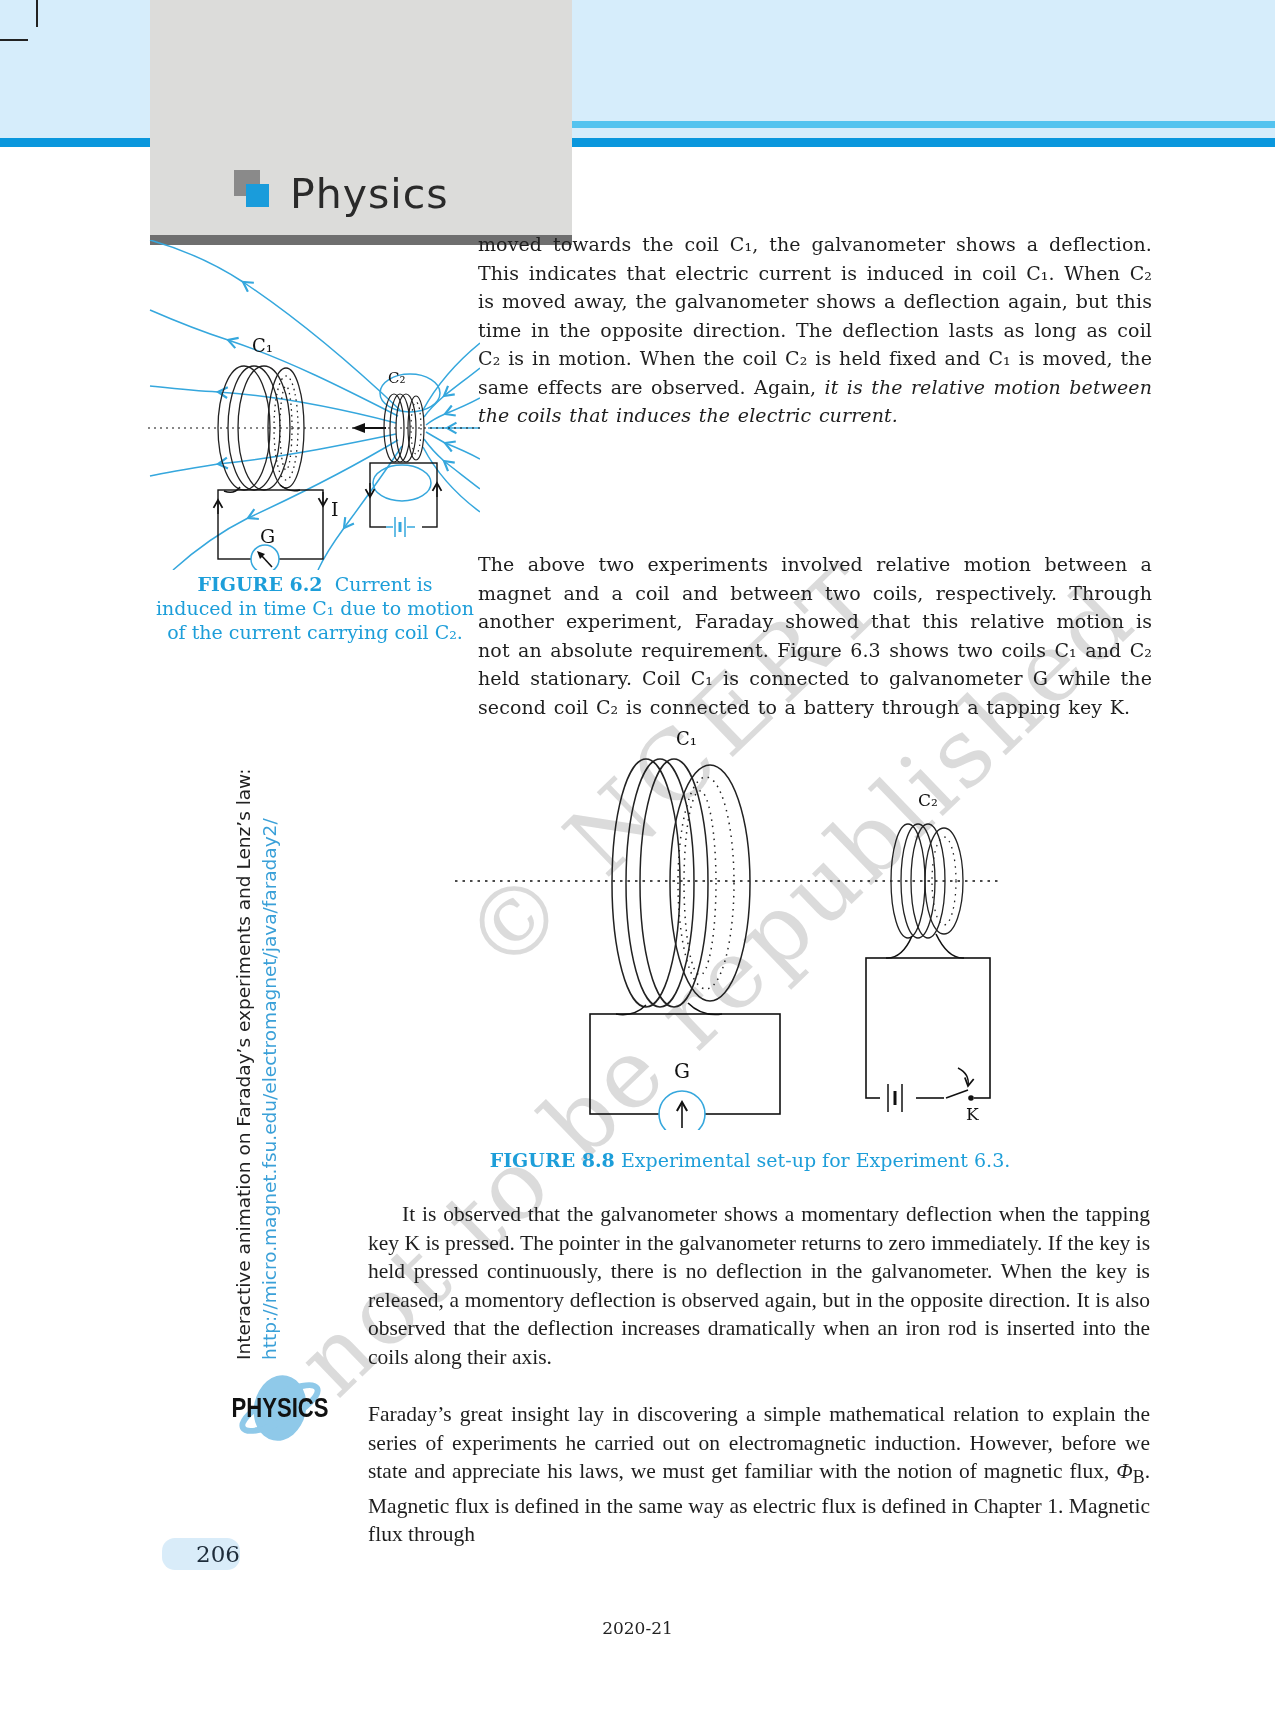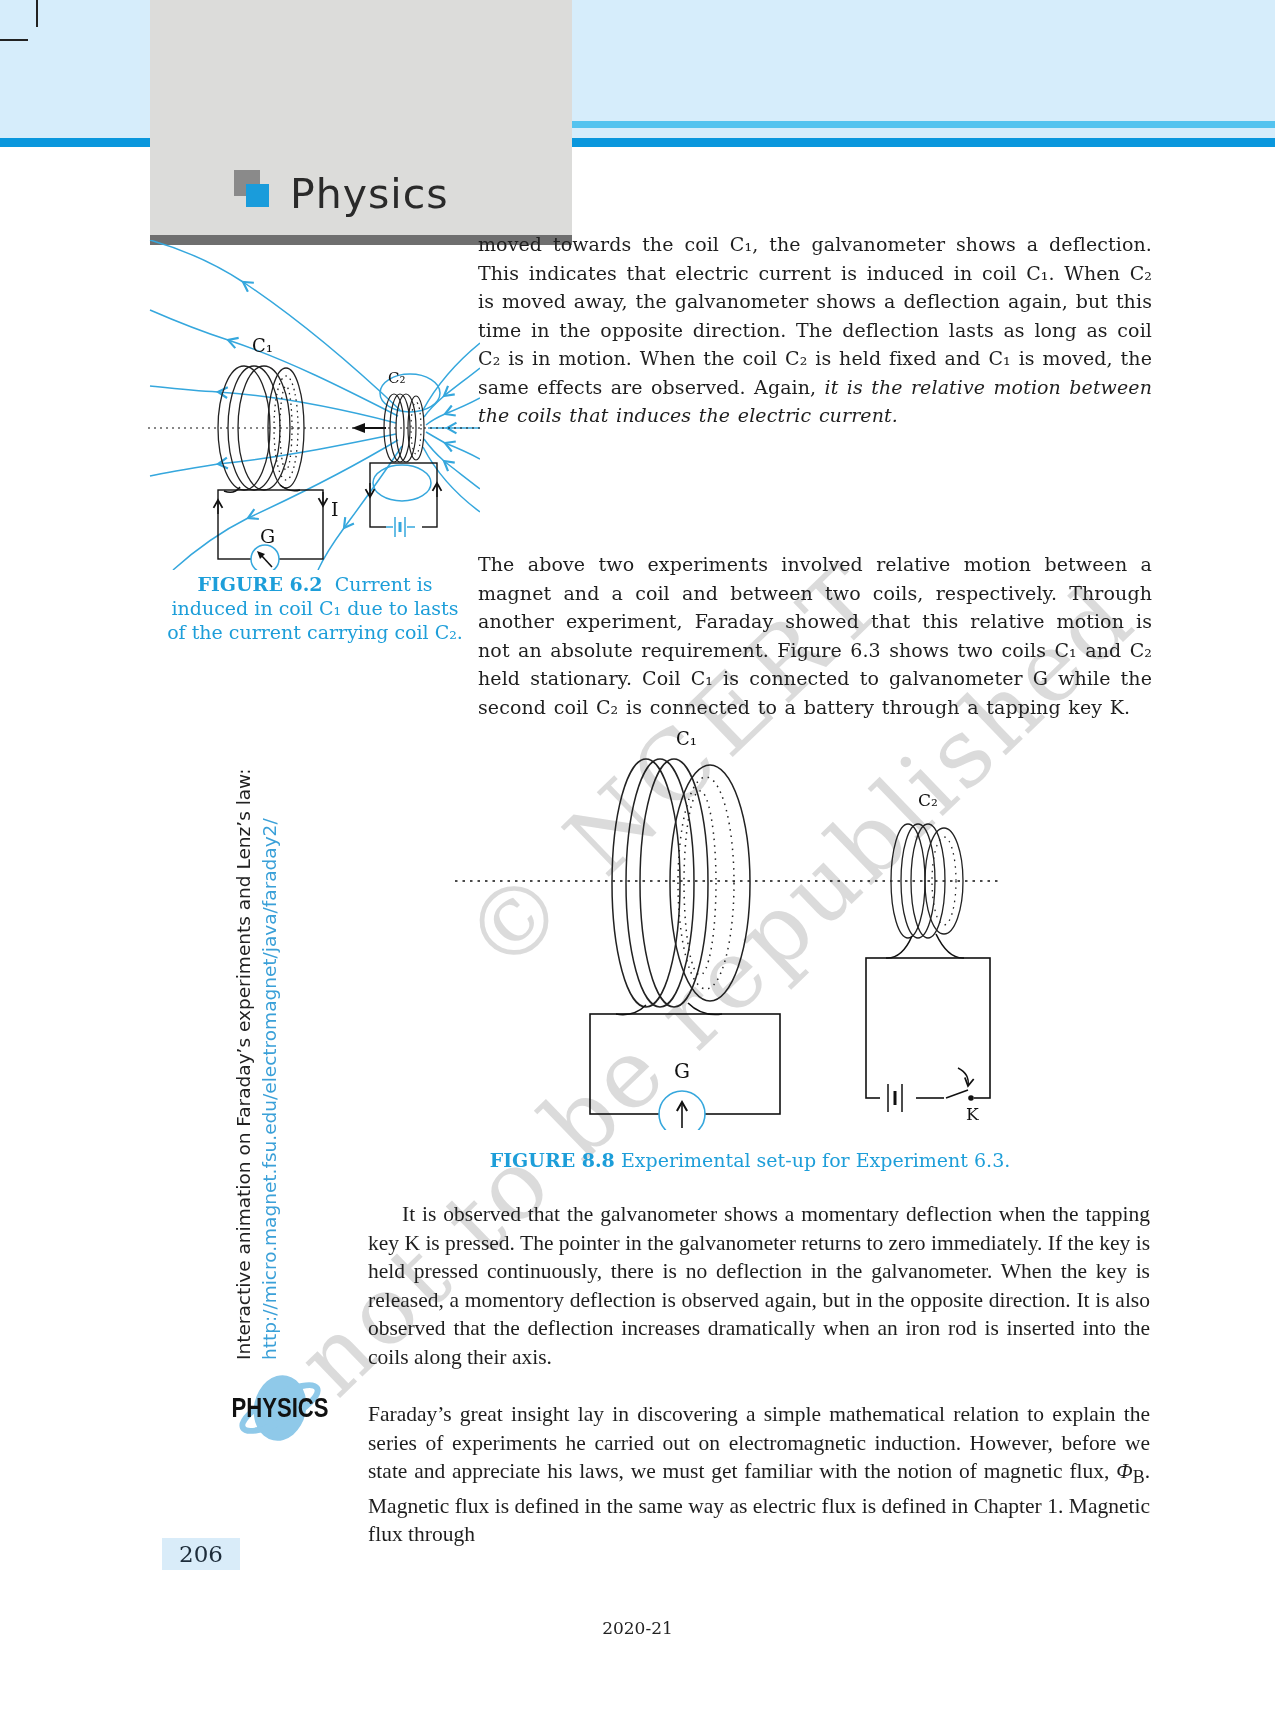--- a/index.html
+++ b/index.html
@@ -47,21 +47,21 @@
   .fig62{position:absolute;left:148px;top:240px;z-index:2;}
   .fig63{position:absolute;left:450px;top:650px;z-index:2;}
   
   .side-note{position:absolute;left:-53px;top:1024px;width:620px;height:52px;
       transform:rotate(-90deg);z-index:2;font-family:"DejaVu Sans",sans-serif;
       font-size:18.5px;line-height:26px;white-space:nowrap;}
   .side-note .black{color:#222;}
   .side-note .url{color:#3aa0d8;text-decoration:none;}
   .phys-logo{position:absolute;left:222px;top:1368px;z-index:2;}
   .pagenum{position:absolute;left:162px;top:1538px;width:78px;height:32px;background:#d9ecf9;
-      text-align:center;font-size:23px;line-height:32px;color:#1d2c3a;z-index:2;}
+      text-align:right;font-size:23px;line-height:32px;color:#1d2c3a;z-index:2;border-radius:13px;}
   .footer-year{position:absolute;left:0;top:1618px;width:1275px;text-align:center;
       font-size:17px;color:#222;z-index:2;}
 </style>
 </head>
 <body>
 
 <div class="page">
 
   <div class="wm wm1">© NCERT</div>
   <div class="wm wm2">not to be republished</div>
@@ -173,21 +173,21 @@
       <text x="104" y="112" font-size="18">C₁</text>
       <text x="240" y="143" font-size="15">C₂</text>
       <text x="112" y="303" font-size="19">G</text>
       <text x="183" y="276" font-size="19">I</text>
     </g>
   </svg>
 
   <div class="caption cap62">
     <div><b>FIGURE 6.2</b>&nbsp;
       <span>Current is</span></div>
-    <div>induced in coil C₁ due to lasts</div>
+    <div>induced in time C₁ due to motion</div>
     <div>of the current carrying coil C₂.</div>
   </div>
 
   <div class="col-para para1">
     <span>moved towards the coil C₁, the galvanometer shows a deflection. This indicates that electric current is induced in coil C₁. When C₂ is moved away, the galvanometer shows a deflection again, but this time in the opposite direction. The deflection lasts as long as coil C₂ is in motion. When the coil C₂ is held fixed and C₁ is moved, the same effects are observed. Again, </span><span class="italic">it is the relative motion between the coils that induces the electric current.</span>
   </div>
 
 
   <div class="col-para para2">The above two experiments involved relative motion between a magnet and a coil and between two coils, respectively. Through another experiment, Faraday showed that this relative motion is not an absolute requirement. Figure 6.3 shows two coils C₁ and C₂ held stationary. Coil C₁ is connected to galvanometer G while the second coil C₂ is connected to a battery through a tapping key K.</div>
 

